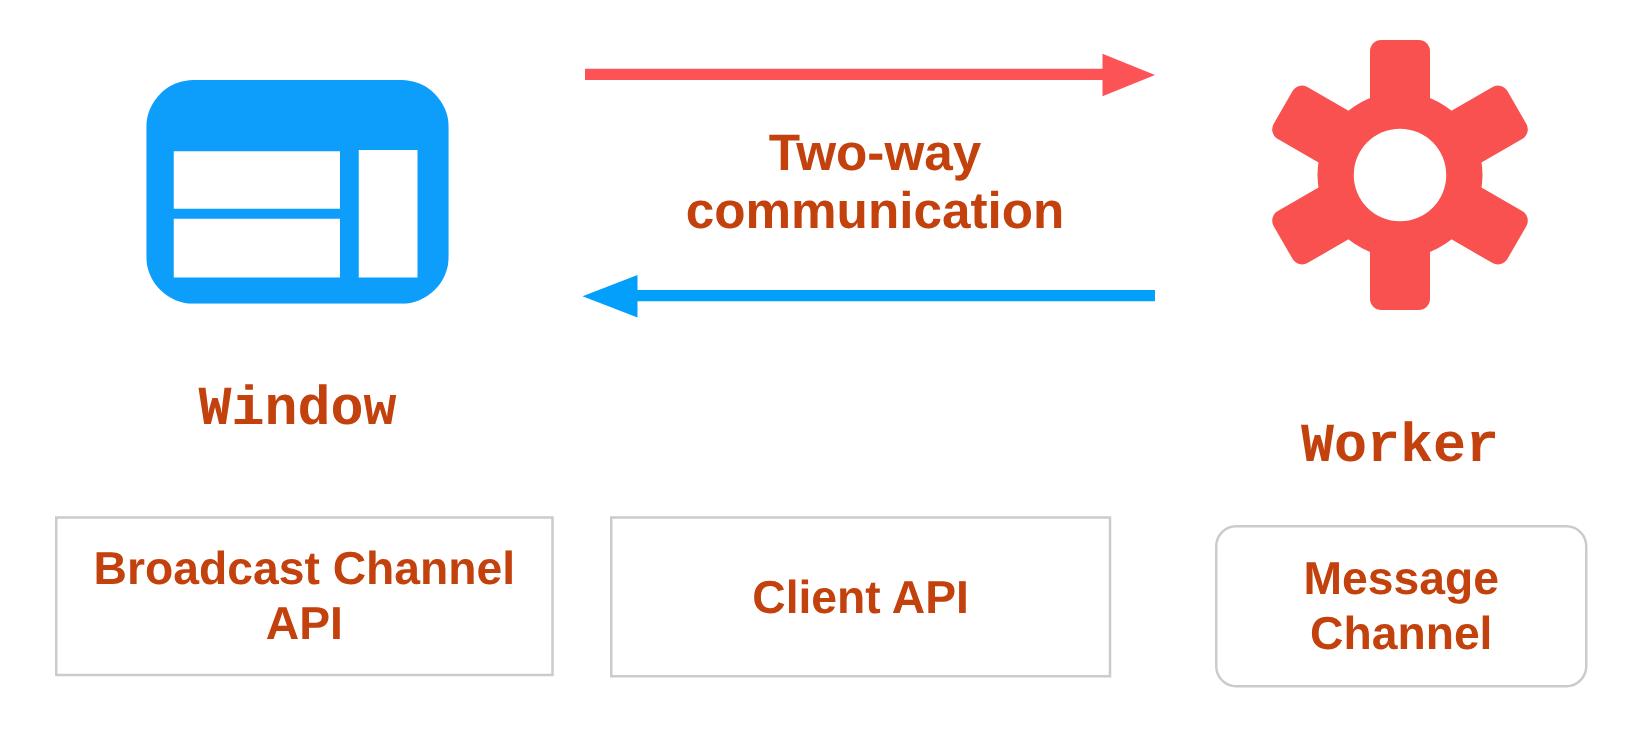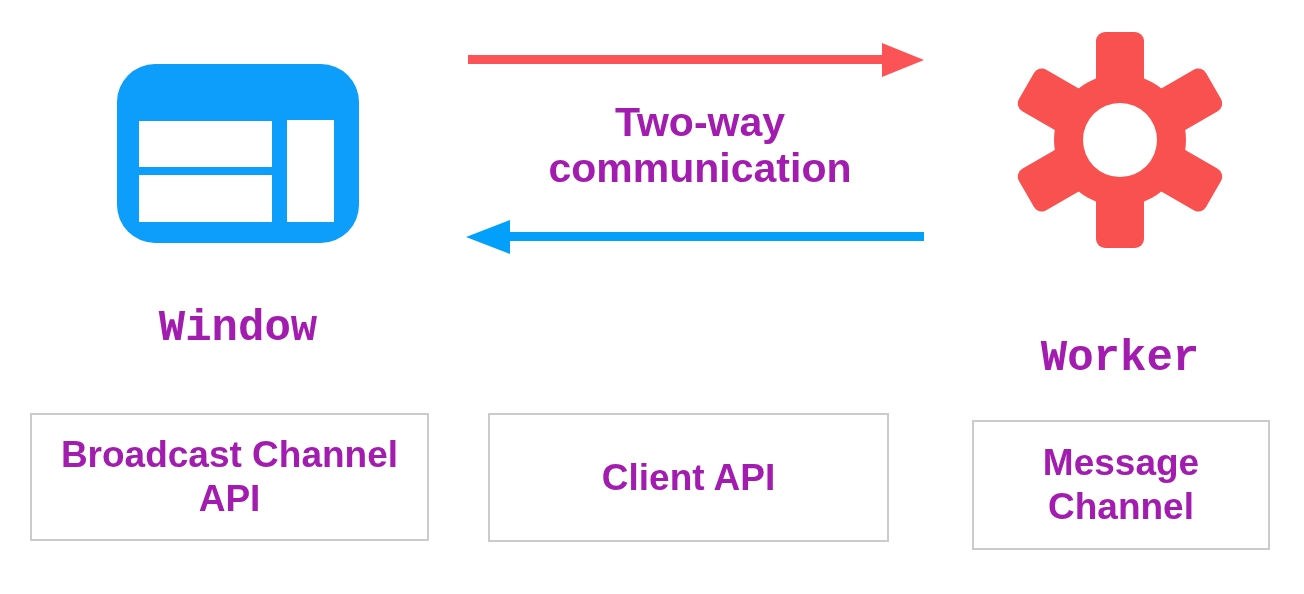--- a/index.html
+++ b/index.html
@@ -2,21 +2,21 @@
 <html><head>
 <meta charset="utf-8">
 <style>
   html, body { margin: 0; padding: 0; background: #ffffff; }
   #canvas {
     position: relative;
     width: 1304px;
     height: 594px;
     background: #ffffff;
     font-family: "Liberation Sans", "DejaVu Sans", sans-serif;
-    color: #a21caf;
+    color: #c2410c;
     overflow: hidden;
   }
   .abs { position: absolute; }
 
   
   #window-icon { left: 117px; top: 64px; width: 242px; height: 179px; }
   #worker-icon { left: 1013px; top: 31px; width: 214px; height: 218px; }
 
   
   .node-label {
@@ -51,23 +51,23 @@
     background: #ffffff;
     display: flex;
     align-items: center;
     justify-content: center;
     text-align: center;
     font-weight: bold;
     font-size: 37px;
     line-height: 44px;
     padding: 0 8px;
   }
-  #api-box-broadcast { left: 30px;  top: 413px; width: 399px; height: 128px; justify-content: flex-end; }
+  #api-box-broadcast { left: 44px;  top: 413px; width: 399px; height: 128px; justify-content: flex-end; }
   #api-box-client    { left: 488px; top: 413px; width: 401px; height: 129px; }
-  #api-box-message   { left: 972px; top: 420px; width: 298px; height: 130px; }
+  #api-box-message   { left: 972px; top: 420px; width: 298px; height: 130px; border-radius: 17px; }
 </style>
 </head>
 <body>
 
 <div id="canvas">
 
   <svg id="window-icon" class="abs" viewBox="0 0 242 179" xmlns="http://www.w3.org/2000/svg" aria-hidden="true">
     <rect x="0" y="0" width="242" height="179" rx="38" fill="#0D9DFB"></rect>
     <rect x="22" y="57" width="133" height="46" fill="#ffffff"></rect>
     <rect x="22" y="111" width="133" height="47" fill="#ffffff"></rect>

